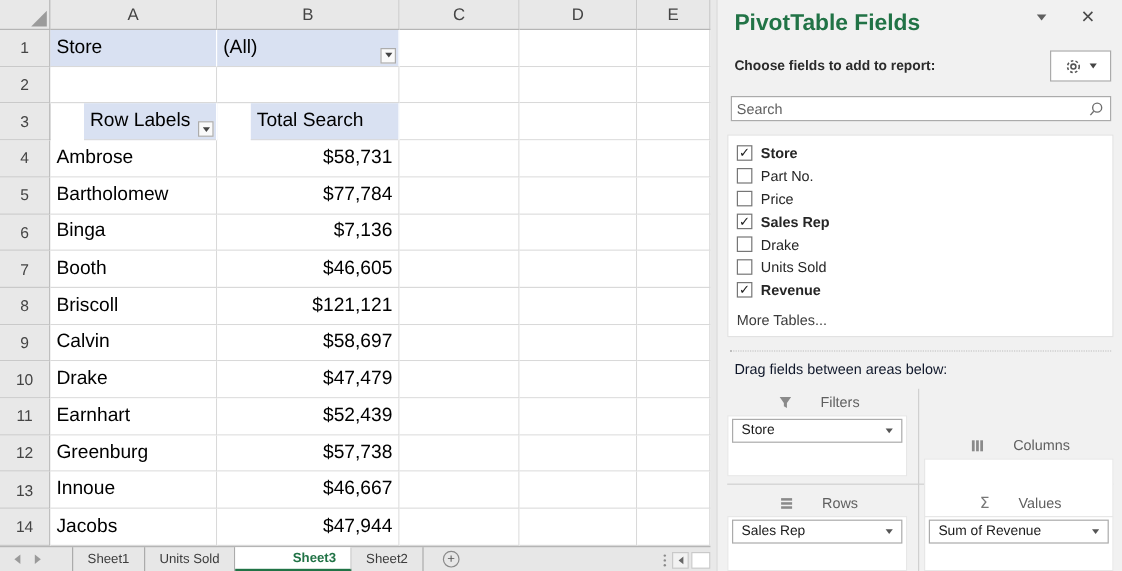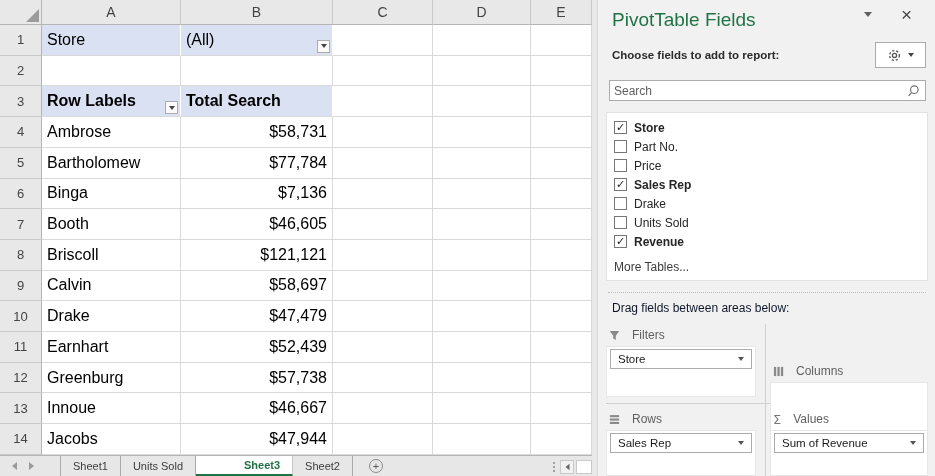--- a/index.html
+++ b/index.html
@@ -38,21 +38,21 @@
   }
   .cell{
     background:#fff; font-size:16px; color:#000;
     border-right:1px solid #D9D9D9; border-bottom:1px solid #D9D9D9;
     display:flex; align-items:center; position:relative;
     white-space:nowrap; overflow:hidden;
   }
   .cell.name{ padding-left:5px; }
   .cell.amt{ justify-content:flex-end; padding-right:5px; }
   .cell.blue{ background:#D9E1F2; border-right-color:#FFFFFF; }
-  .cell.b{ font-weight:bold; }
+  .cell.b{ font-weight:normal;margin-left:28px; }
   .filter-btn{
     position:absolute; right:2px; bottom:2px; width:13px; height:13px;
     background:#FAFAFA; border:1px solid #ACACAC;
     display:flex; align-items:center; justify-content:center;
   }
   .tri-down{
     width:0; height:0;
     border-left:3.5px solid transparent; border-right:3.5px solid transparent;
     border-top:4.5px solid #444;
   }
@@ -93,21 +93,21 @@
   .scroll-left-btn .tri-left{ border-right-color:#666; transform:scale(.8); }
   .scroll-track{ width:16px; height:14px; background:#fff; border:1px solid #C9C9C9; }
 
   
   .panel{
     position:absolute; left:597px; top:0; width:338px; height:476px;
     background:#F1F1F1; border-left:1px solid #DADADA;
   }
   .panel-title{
     position:absolute; left:14px; top:9px;
-    font-size:19px; color:#217346; font-weight:400;
+    font-size:19px; color:#217346; font-weight:700;
   }
   .panel-caret{ position:absolute; left:266px; top:17px; }
   .panel-caret .tri-down{ border-top-color:#5F5F5F; border-left-width:4.5px; border-right-width:4.5px; border-top-width:5.5px; }
   .panel-close{
     position:absolute; left:303px; top:4px;
     font-size:19px; color:#4A4A4A; line-height:22px;
   }
   .choose-label{
     position:absolute; left:14px; top:49px;
     font-size:11.5px; font-weight:bold; color:#2B2B2B;
@@ -148,21 +148,21 @@
   .dotted-div{
     position:absolute; left:10px; top:292px; width:318px; height:0;
     border-top:1px dotted #BDBDBD;
   }
   .drag-hint{ position:absolute; left:14px; top:301px; font-size:12px; color:#0f172a; }
 
   .zones{ position:absolute; left:8px; top:324px; width:322px; height:152px; }
   .vdiv{ position:absolute; left:159px; top:0; bottom:0; width:1px; background:#D0D0D0; }
   .hdiv{ position:absolute; left:0; top:79px; width:322px; height:1px; background:#D0D0D0; }
   .zone{ position:absolute; }
-  .zone-hd{ display:flex; align-items:center; gap:12px; height:22px; padding-left:3px; }
+  .zone-hd{ display:flex; align-items:center; gap:24px; height:22px; padding-left:3px;justify-content:center; }
   .zone-hd .zlabel{ font-size:12px; color:#5F5F5F; }
   .zone-hd .sigma{ font-size:13px; color:#777; font-family:"DejaVu Sans", sans-serif; }
   .zone-box{ background:#fff; border:1px solid #E7E7E7; }
   .pill{
     height:20px; margin:2px 3px; background:#fff; border:1px solid #ABABAB;
     display:flex; align-items:center; font-size:11.5px; color:#1A1A1A;
     padding:0 7px; justify-content:space-between;
   }
   .pill .tri-down{ border-top-color:#555; }
 

